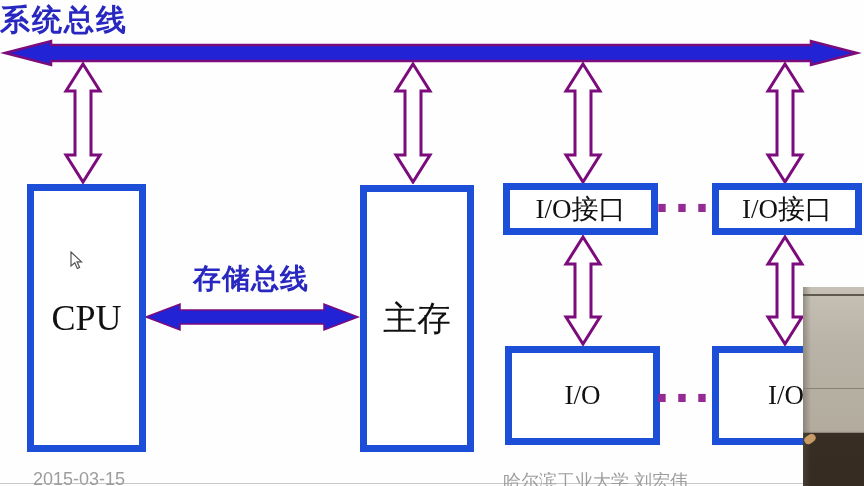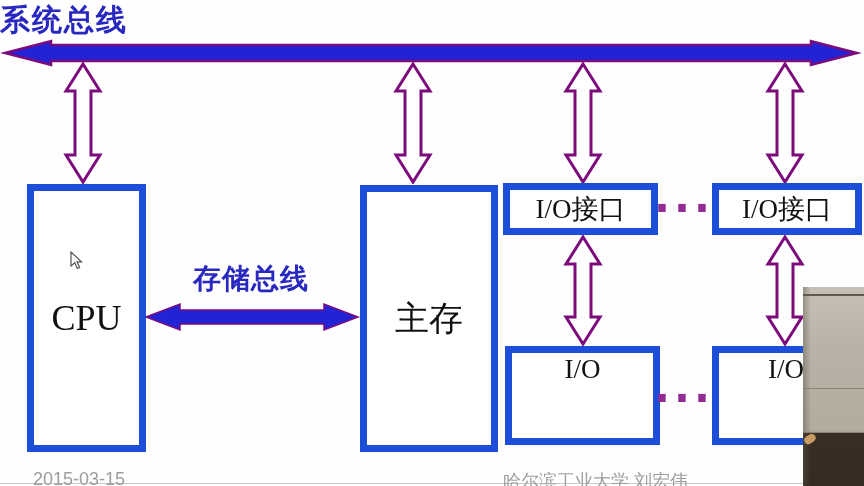--- a/index.html
+++ b/index.html
@@ -17,24 +17,24 @@
     top:260px;left:160px;width:182px;text-align:center;
     font-size:28px;font-weight:600;color:#2828c0;letter-spacing:1px;
   }
   
   .pbox{
     position:absolute;background:#ffffff;border:7px solid #1d4ed8;
     display:flex;align-items:center;justify-content:center;
     color:#111;box-sizing:border-box;
   }
   .box-cpu{left:27px;top:184px;width:119px;height:268px;font-size:36px;}
-  .box-mainmem{left:360px;top:185px;width:138px;height:267px;font-size:34px;}
+  .box-mainmem{left:360px;top:185px;width:114px;height:267px;font-size:34px;}
   .box-ioif1{left:503px;top:183px;width:155px;height:52px;font-size:27px;}
   .box-ioif2{left:712px;top:183px;width:150px;height:52px;font-size:27px;}
-  .box-iodev{flex-direction:column;line-height:33px;font-size:27px;justify-content:space-between;}
+  .box-iodev{flex-direction:column;line-height:33px;font-size:27px;}
   .box-iodev1{left:505px;top:346px;width:155px;height:99px;}
   .box-iodev2{left:712px;top:346px;width:148px;height:99px;}
   
   .dots{
     width:44px;height:36px;display:flex;align-items:center;justify-content:center;
     font-size:42px;font-weight:700;color:#942a94;letter-spacing:4px;
     font-family:"DejaVu Sans", sans-serif;
   }
   .dots-top{left:662px;top:190px;}
   .dots-bottom{left:662px;top:380px;}

